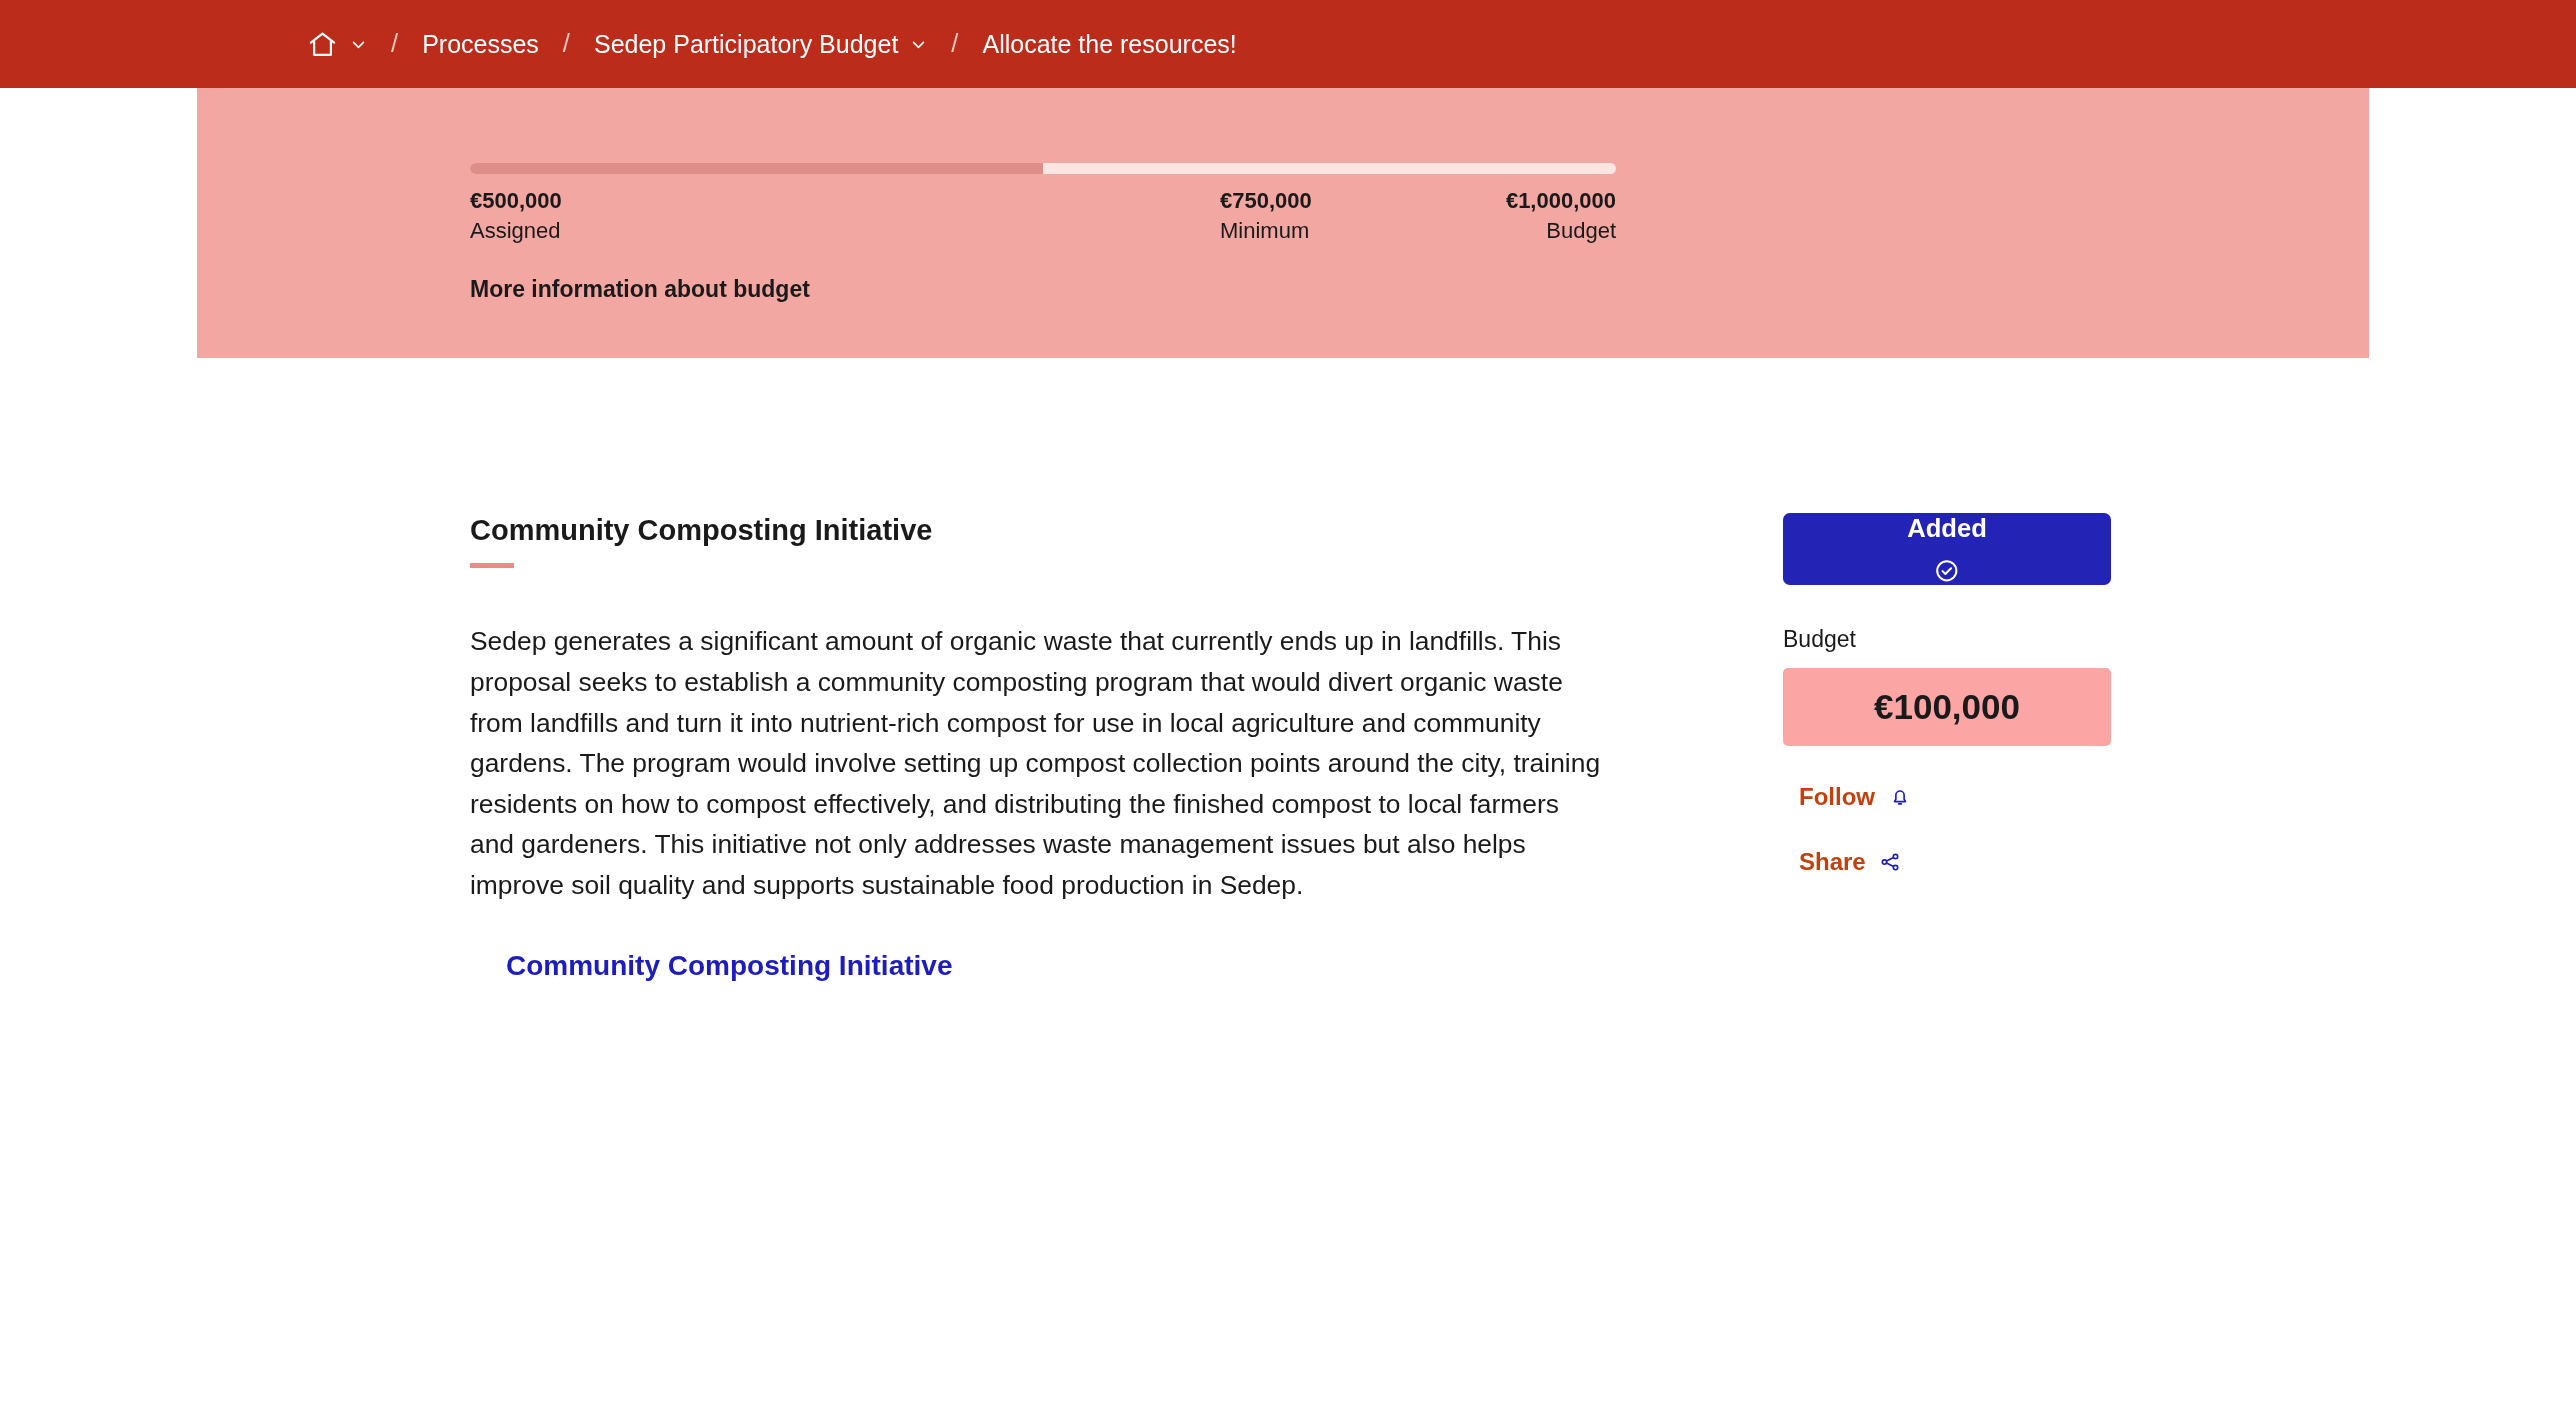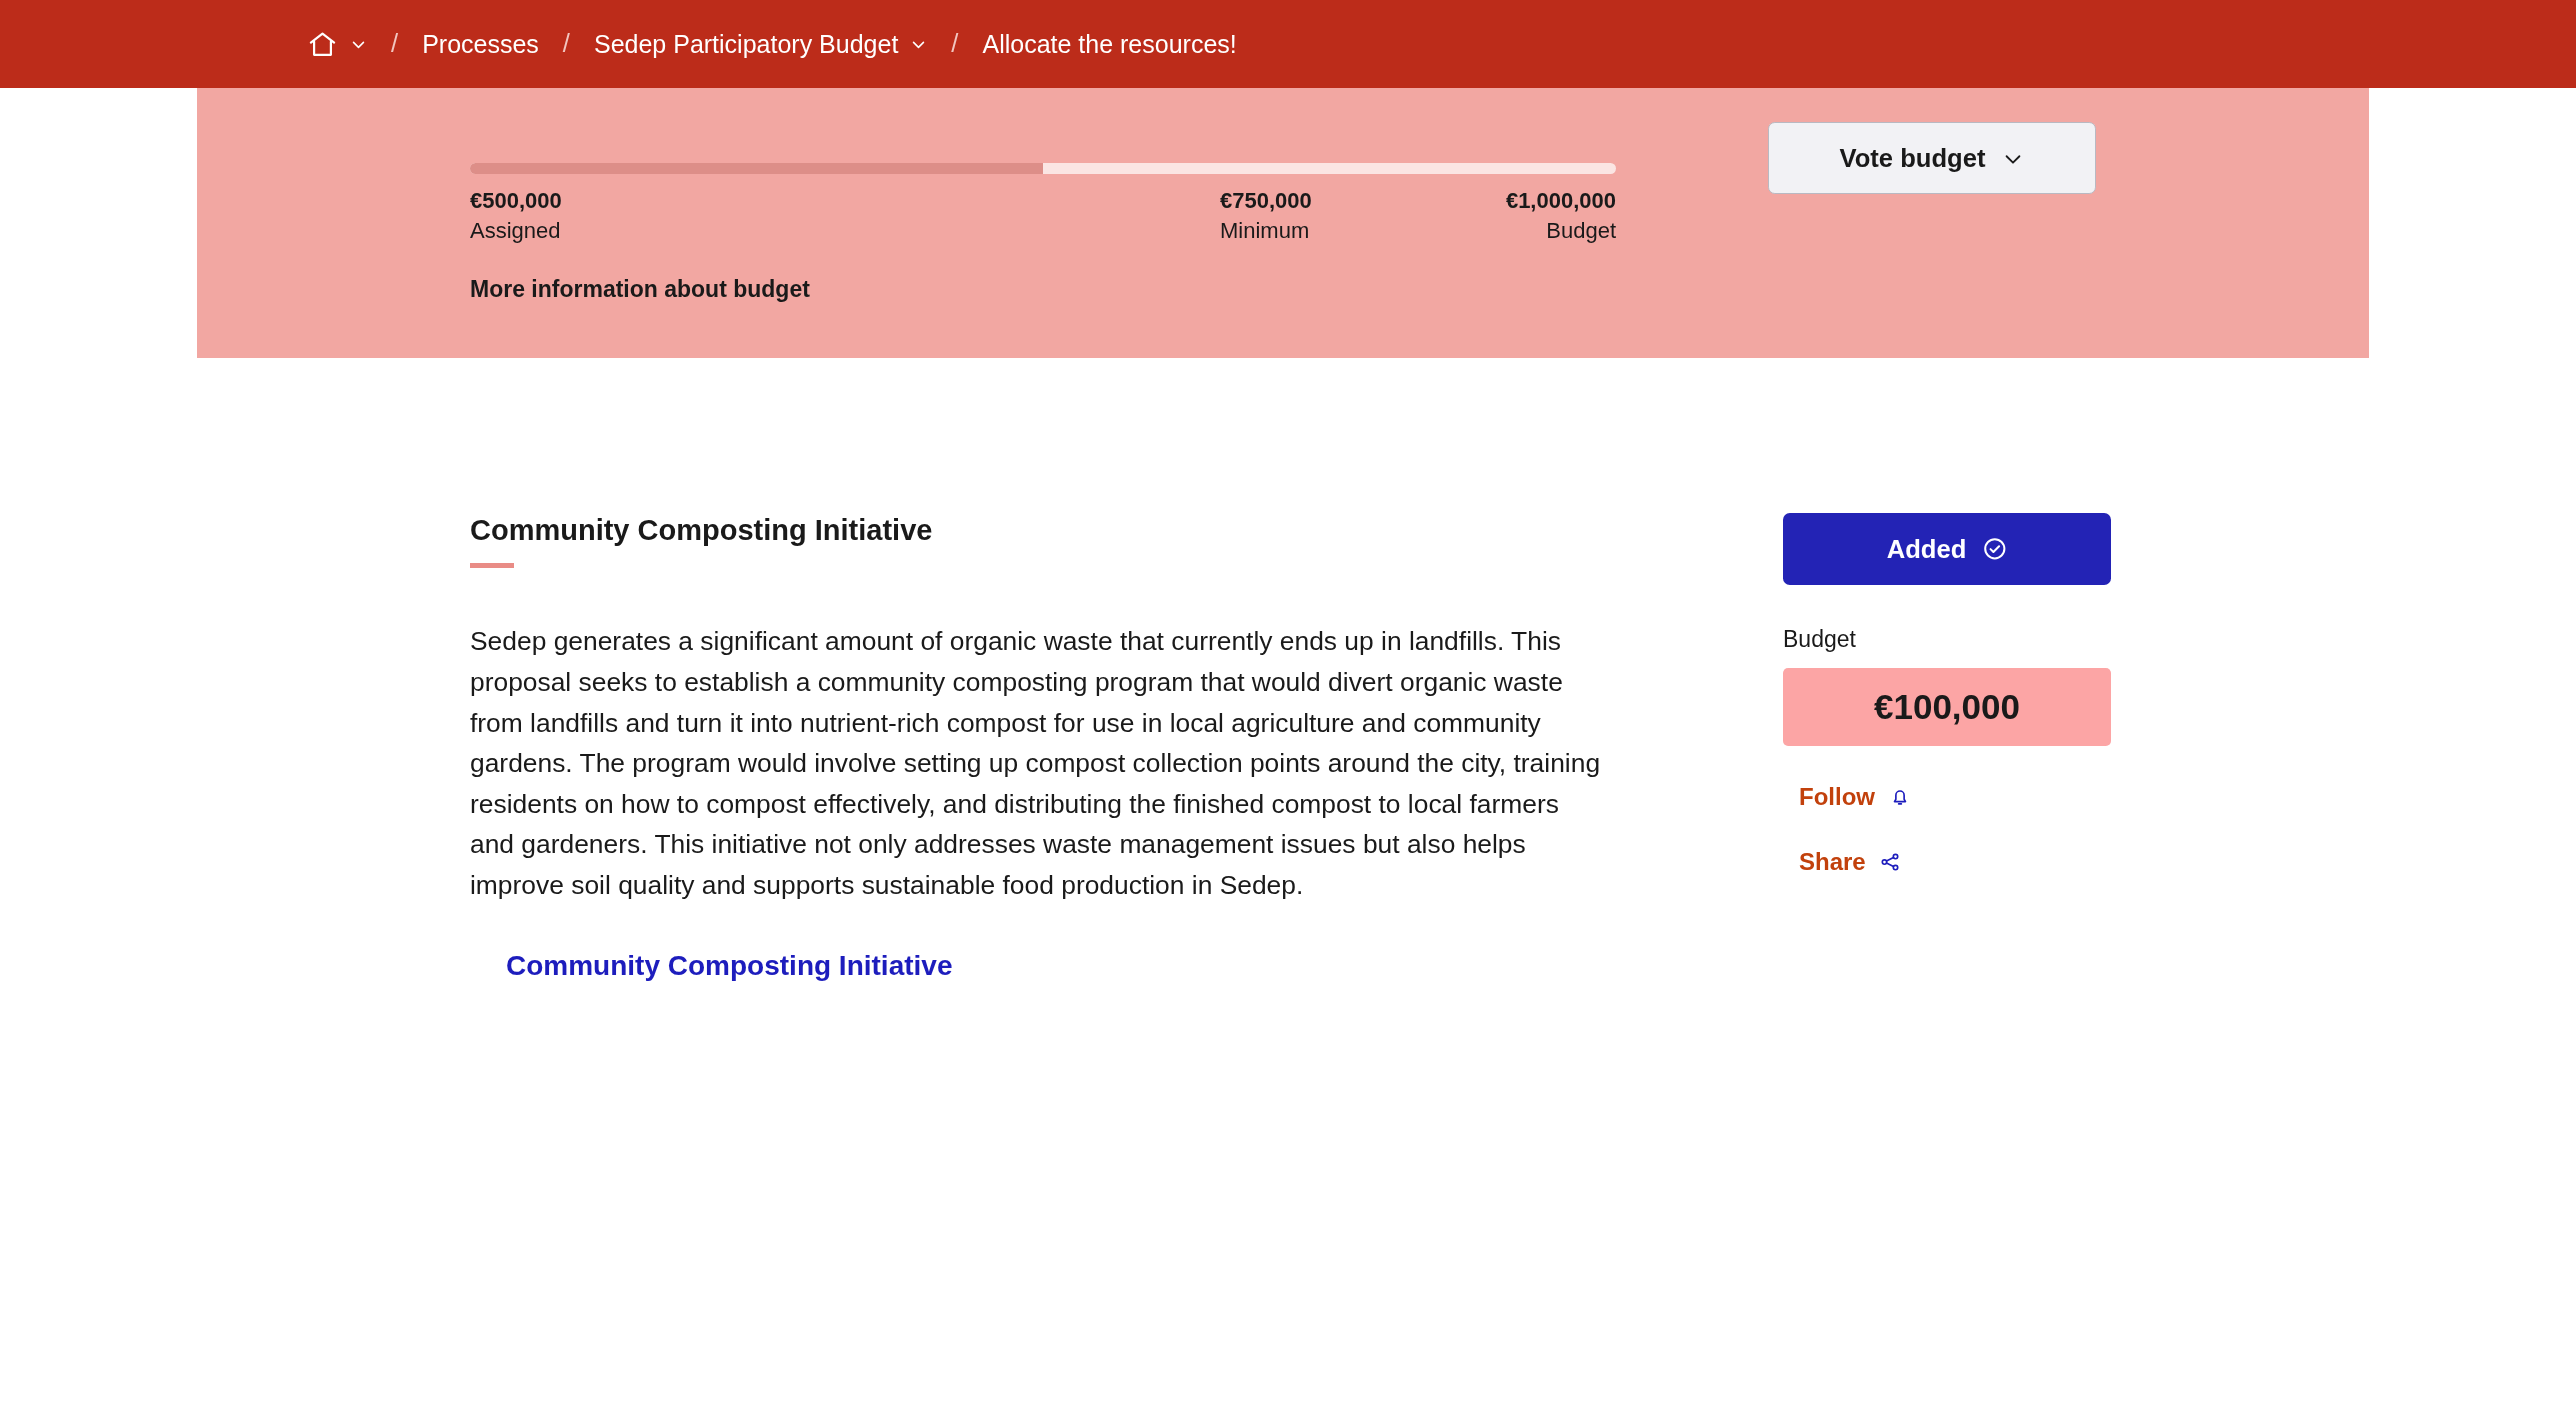--- a/index.html
+++ b/index.html
@@ -249,20 +249,21 @@
     border-radius: 6.8px;
     color: #ffffff;
     font-size: 25.6px;
     font-weight: bold;
     display: flex;
     align-items: center;
     justify-content: center;
     gap: 15.3px;
     cursor: pointer;
     border: none;
+    flex-direction: column;
   }
   .added-btn .check-icon { width: 25.6px; height: 25.6px; display: inline-block; }
 
   .budget-label {
     margin-top: 41px;
     font-size: 23px;
     color: #1a1a1a;
   }
   .budget-amount-box {
     margin-top: 15.3px;
@@ -345,28 +346,20 @@
       </div>
       <div class="scale-item scale-right">
         <span class="amount">€1,000,000</span>
         <span class="label">Budget</span>
       </div>
     </div>
 
     <a class="more-info">More information about budget</a>
   </div>
 
-  <div class="vote-budget-btn">
-    <span>Vote budget</span>
-    <span class="chev-dark">
-      <svg width="22" height="22" viewBox="0 0 24 24" fill="none" stroke="#1a1a1a" stroke-width="2" stroke-linecap="round" stroke-linejoin="round">
-          <path d="M5 9l7 7 7-7"></path>
-        </svg>
-    </span>
-  </div>
 </div>
 
 <div class="content">
   <div class="main-col">
     <h1 class="proj-title">Community Composting Initiative</h1>
     <div class="title-underline"></div>
 
     <div class="proj-body">Sedep generates a significant amount of organic waste that currently ends up in landfills. This proposal seeks to establish a community composting program that would divert organic waste from landfills and turn it into nutrient-rich compost for use in local agriculture and community gardens. The program would involve setting up compost collection points around the city, training residents on how to compost effectively, and distributing the finished compost to local farmers and gardeners. This initiative not only addresses waste management issues but also helps improve soil quality and supports sustainable food production in Sedep.</div>
 
 

